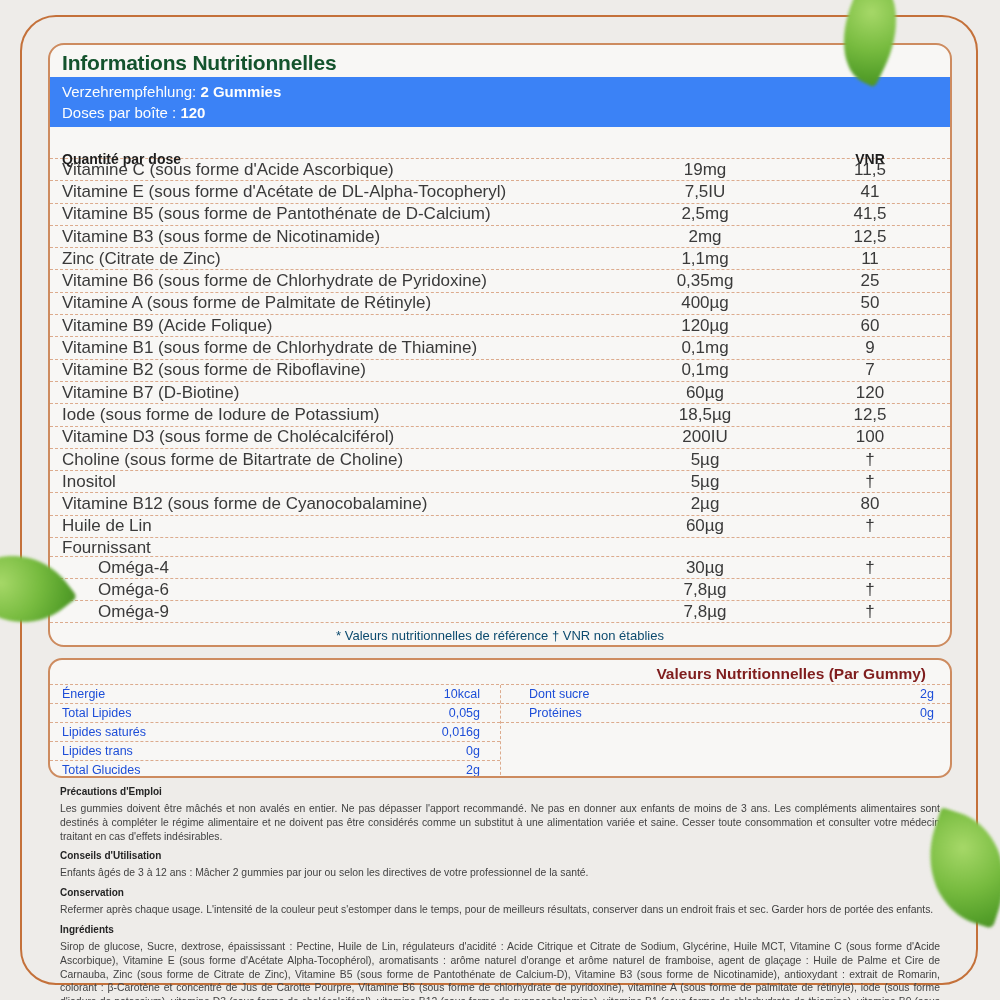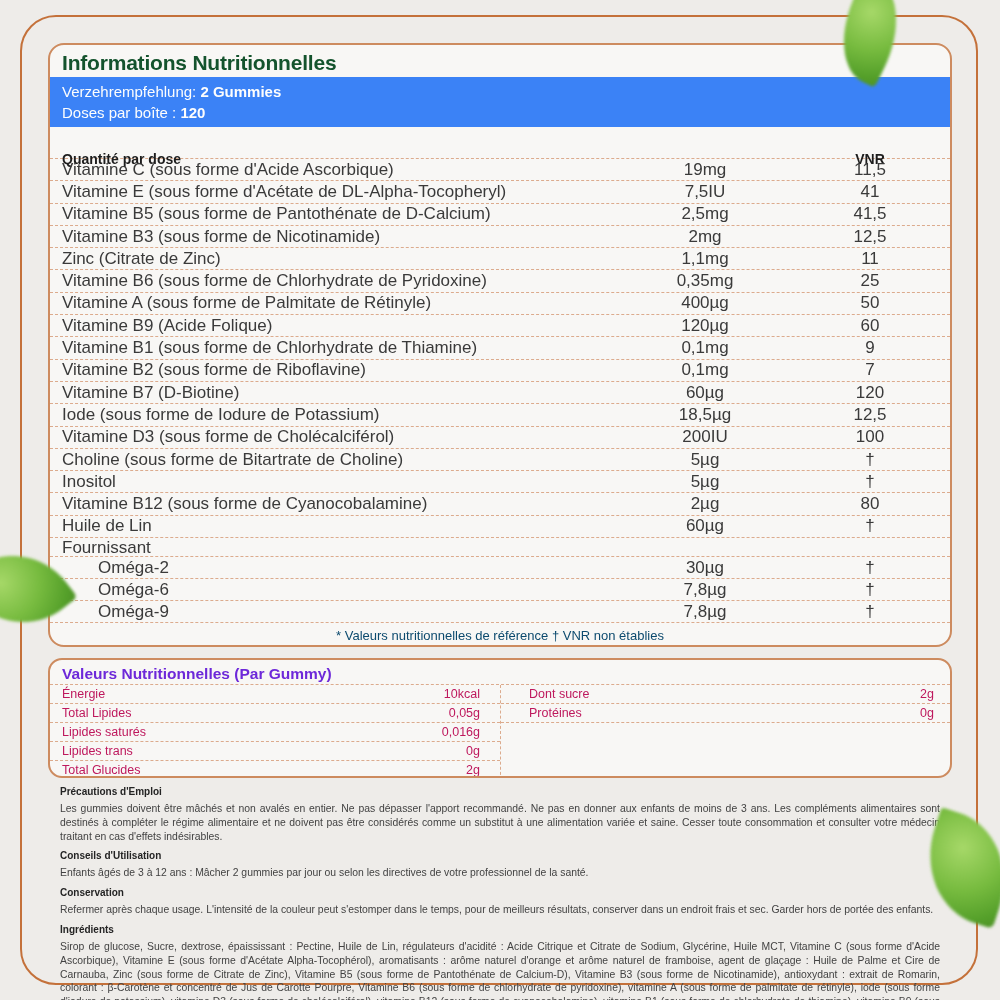--- a/index.html
+++ b/index.html
@@ -80,39 +80,40 @@
     text-align: center;
     font-size: 13px;
     line-height: 26px;
     color: #0c4a6e;
   }
 
   
   .card2 { left: 48px; top: 658px; width: 904px; height: 120px; border-radius: 14px; }
   .vn-title {
     height: 24px;
-    padding: 5px 12px 0;
+    padding: 5px 24px 0;
     font-size: 15.5px;
     font-weight: 700;
-    color: #6d28d9;
+    color: #7f1d1d;
+    text-align: right;
   }
   .vn-body {
     display: grid;
     grid-template-columns: 1fr 1fr;
     border-top: 1.5px dashed #dcab8d;
     height: 92px;
   }
   .vn-col.right { border-left: 1.5px dashed #dcab8d; }
   .vnrow {
     display: flex;
     justify-content: space-between;
     align-items: center;
     height: 19px;
     font-size: 12.5px;
-    color: #be185d;
+    color: #1d4ed8;
     border-bottom: 1.5px dashed #dcab8d;
     padding: 0 20px 0 12px;
   }
   .vn-col.right .vnrow { padding: 0 16px 0 28px; }
 
   
   .sections {
     position: absolute;
     left: 60px; top: 784px;
     width: 880px;
@@ -248,21 +249,21 @@
     <span class="name">Huile de Lin</span>
     <span class="amount">60µg</span>
     <span class="vnr">†</span>
   </div>
       <div class="trow group">
     <span class="name">Fournissant</span>
     <span class="amount"></span>
     <span class="vnr"></span>
   </div>
       <div class="trow indent">
-    <span class="name">Oméga-2</span>
+    <span class="name">Oméga-4</span>
     <span class="amount">30µg</span>
     <span class="vnr">†</span>
   </div>
       <div class="trow indent">
     <span class="name">Oméga-6</span>
     <span class="amount">7,8µg</span>
     <span class="vnr">†</span>
   </div>
       <div class="trow indent">
     <span class="name">Oméga-9</span>

